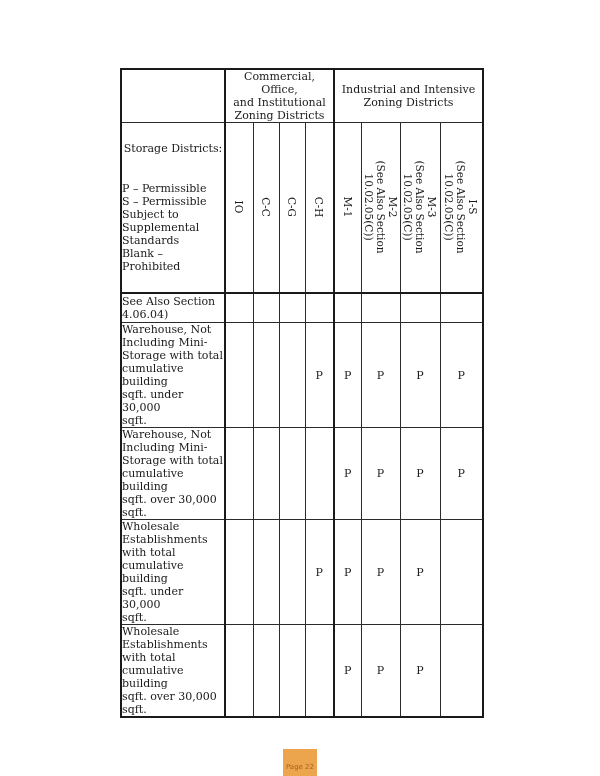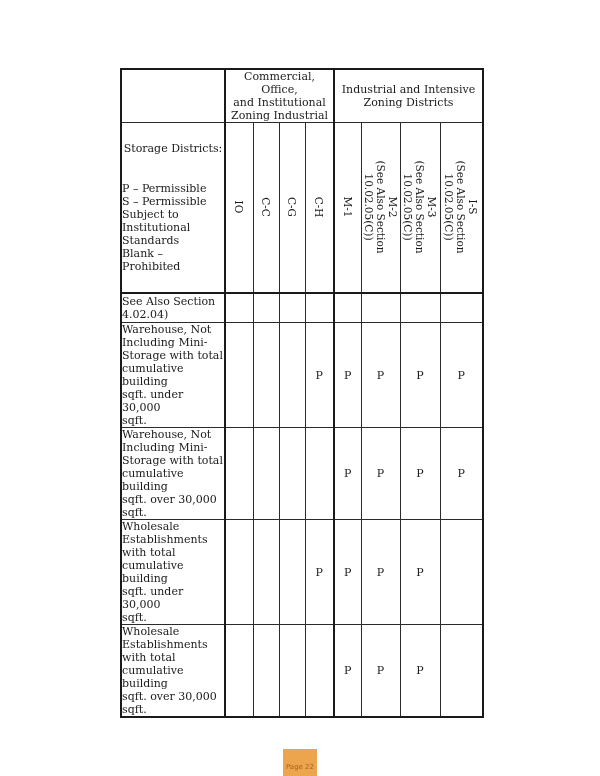--- a/index.html
+++ b/index.html
@@ -61,32 +61,32 @@
       <col style="width:39px">
         <col style="width:40px">
         <col style="width:43px">
     </colgroup>
 
     <tbody>
         <tr style="height:49px">
       <td class="sep-r"></td>
       <td colspan="4" class="group-hd pre sep-r">Commercial, Office,
 and Institutional
-Zoning Industrial</td>
+Zoning Districts</td>
       <td colspan="4" class="group-hd pre">Industrial and Intensive
 Zoning Districts</td>
     </tr>
 
     <tr class="hdr2" style="height:170px">
       <td class="legend-cell sep-r">
         <span class="legend-title">Storage Districts:</span>
         <span class="legend-lines">P – Permissible
 S – Permissible
 Subject to
-Institutional
+Supplemental
 Standards
 Blank – Prohibited</span>
       </td>
       <td class="vert">
         <div class="vtext">IO</div>
           </td>
       <td class="vert">
         <div class="vtext">C-C</div>
           </td>
       <td class="vert">
@@ -108,21 +108,21 @@
           </td>
       <td class="vert">
         <div class="vtext">I-S
 (See Also Section
 10.02.05(C))</div>
           </td>
     </tr>
 
     <tr style="height:30px">
       <td class="use-cell pre sep-r">See Also Section
-4.02.04)</td>
+4.06.04)</td>
       <td class="p-cell"></td>
       <td class="p-cell"></td>
       <td class="p-cell"></td>
       <td class="p-cell sep-r"></td>
       <td class="p-cell"></td>
       <td class="p-cell"></td>
       <td class="p-cell"></td>
       <td class="p-cell"></td>
     </tr>
 

